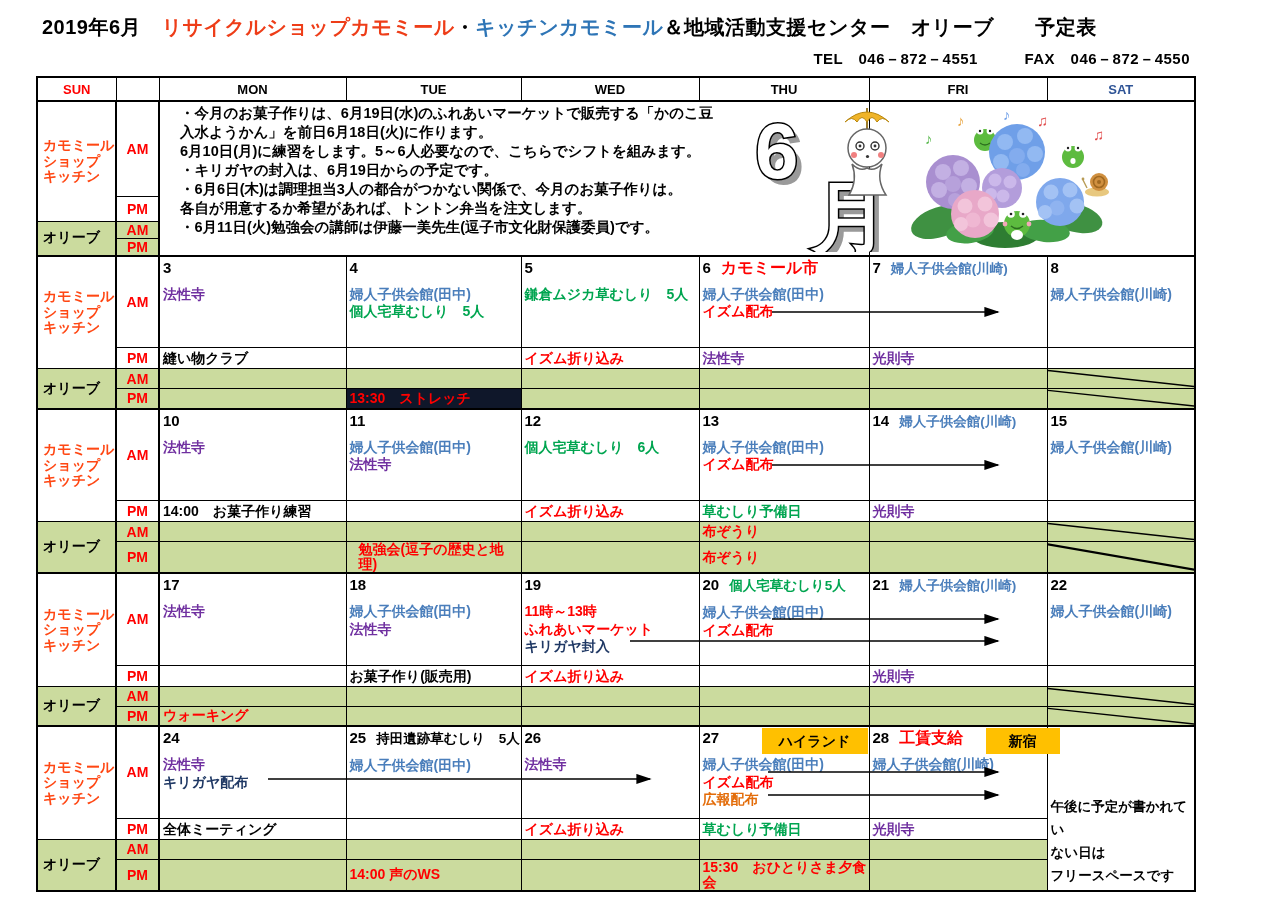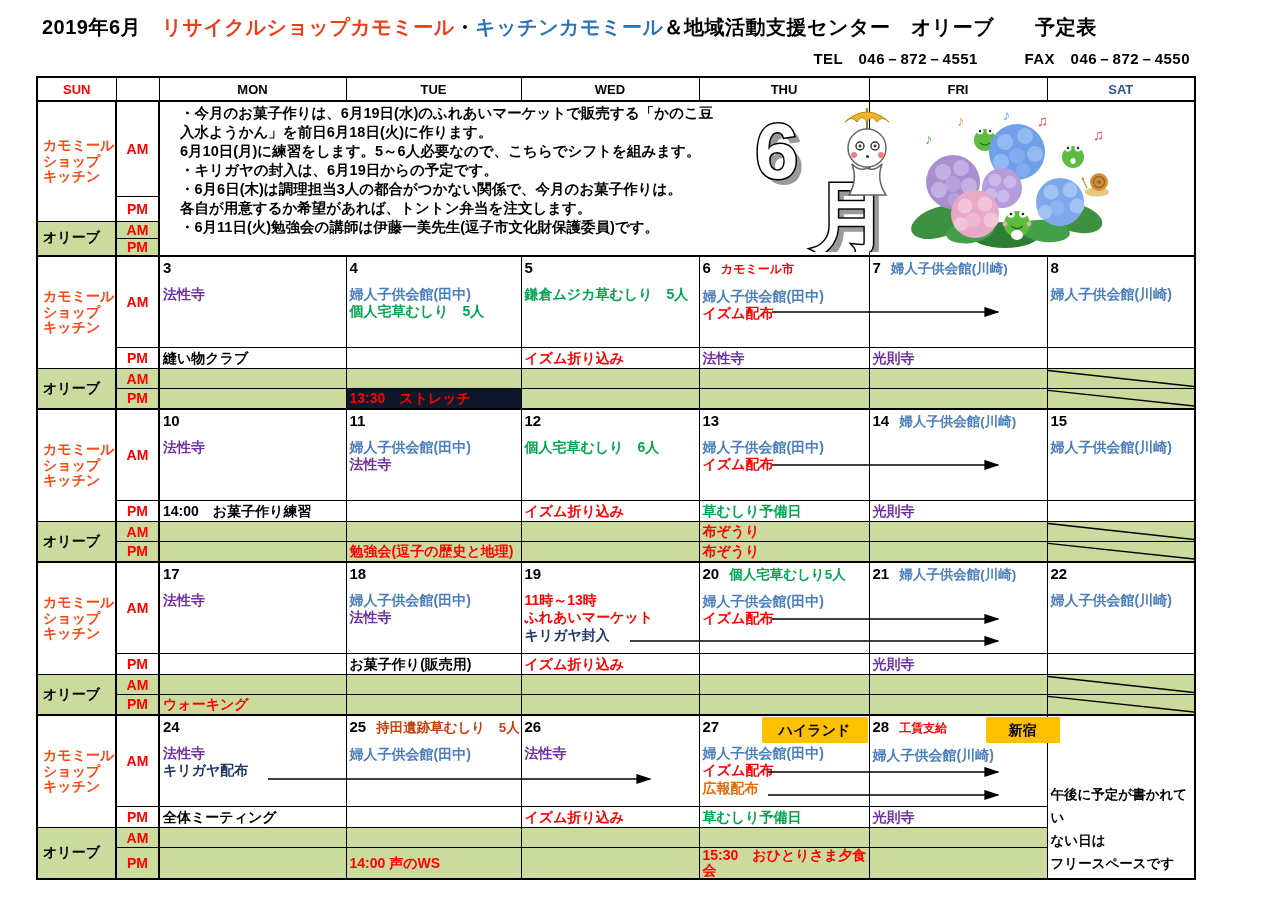--- a/index.html
+++ b/index.html
@@ -16,21 +16,21 @@
   tr.wk td{border-top:2px solid #000;}
   th{font-size:13px;text-align:center;vertical-align:middle;border-bottom:2px solid #000;}
   .lab{font-size:14px;line-height:15.5px;padding:0 0 0 5px;vertical-align:middle;text-align:left;}
   .ampm{font-size:14px;text-align:center;vertical-align:middle;
         border-left:2px solid #000;border-right:2px solid #000;}
   .notes{font-size:14.5px;line-height:19px;padding:2px 0 0 20px;vertical-align:top;position:relative;}
   .imgcell{vertical-align:top;}
   .am-cell{position:relative;vertical-align:top;font-size:14px;}
   .dnum{font-size:15px;line-height:17px;padding:2px 0 0 3px;}
   .dnum .hx{margin-left:10px;font-size:13.5px;}
-  .dnum .big{font-size:12px;}
+  .dnum .big{font-size:16px;}
   .cbody{margin-top:10px;padding-left:3px;line-height:17.5px;font-size:14px;}
   .pm-cell{font-size:14px;padding:0 2px 0 3px;vertical-align:middle;line-height:16px;}
   .o-cell{font-size:14px;padding:0 2px 0 3px;vertical-align:middle;line-height:15px;position:relative;}
   .o-cell svg.dg{position:absolute;left:0;top:0;width:100%;height:100%;display:block;}
   .sat-note{vertical-align:bottom;font-size:13.5px;line-height:23px;padding:0 1px 3px 3px;}
   .badge{position:absolute;top:1px;height:26px;line-height:26px;text-align:center;
          font-size:14px;color:#000;z-index:4;}
   #overlay{position:absolute;left:0;top:0;width:1280px;height:905px;pointer-events:none;z-index:6;}
   .gfx{position:absolute;z-index:3;pointer-events:none;}
   .jsh{fill:#9a9a9a;font-size:78px;font-weight:bold;}
@@ -224,21 +224,21 @@
           <td class="o-cell" style="background: rgb(203, 219, 158);"></td>
           <td class="o-cell" style="background: rgb(203, 219, 158);">
             <svg class="dg" viewBox="0 0 148 20" preserveAspectRatio="none">
               <line x1="0" y1="1.5" x2="148" y2="18.5" stroke="#000" stroke-width="1.5"></line>
             </svg>
           </td>
         </tr>
         <tr class="h-o">
           <td class="ampm" style="color: rgb(255, 0, 0); background: rgb(203, 219, 158);"><span>PM</span></td>
           <td class="o-cell" style="background: rgb(203, 219, 158);"></td>
-          <td class="o-cell" style="background: rgb(203, 219, 158);"><span style="color: rgb(255, 0, 0);">勉強会(逗子の歴史と地理)</span></td>
+          <td class="o-cell" style="background: rgb(203, 219, 158); padding-left: 12px;"><span style="color: rgb(255, 0, 0);">勉強会(逗子の歴史と地理)</span></td>
           <td class="o-cell" style="background: rgb(203, 219, 158);"></td>
           <td class="o-cell" style="background: rgb(203, 219, 158);"><span style="color: rgb(255, 0, 0);">布ぞうり</span></td>
           <td class="o-cell" style="background: rgb(203, 219, 158);"></td>
           <td class="o-cell" style="background: rgb(203, 219, 158);">
             <svg class="dg" viewBox="0 0 148 20" preserveAspectRatio="none">
               <line x1="0" y1="1.5" x2="148" y2="18.5" stroke="#000" stroke-width="1.5"></line>
             </svg>
           </td>
         </tr>
         <tr class="wk h-am">
@@ -322,21 +322,21 @@
           <td class="lab" rowspan="2" style="color: rgb(255, 71, 19);"><span>カモミール</span><br><span>ショップ</span><br><span>キッチン</span></td>
           <td class="ampm" style="color: rgb(255, 0, 0);"><span>AM</span></td>
           <td class="am-cell">
             <div class="dnum"><span class="num">24</span></div>
             <div class="cbody">
               <div><span style="color: rgb(112, 48, 160);">法性寺</span></div>
               <div><span style="color: rgb(31, 56, 100);">キリガヤ配布</span></div>
             </div>
           </td>
           <td class="am-cell">
-            <div class="dnum"><span class="num">25</span><span class="hx" style="color: #c2410c;">持田遺跡草むしり　5人</span></div>
+            <div class="dnum"><span class="num">25</span><span class="hx" style="color: #000000;">持田遺跡草むしり　5人</span></div>
             <div class="cbody">
               <div><span style="color: rgb(74, 126, 187);">婦人子供会館(田中)</span></div>
             </div>
           </td>
           <td class="am-cell">
             <div class="dnum"><span class="num">26</span></div>
             <div class="cbody">
               <div><span style="color: rgb(112, 48, 160);">法性寺</span></div>
             </div>
           </td>

